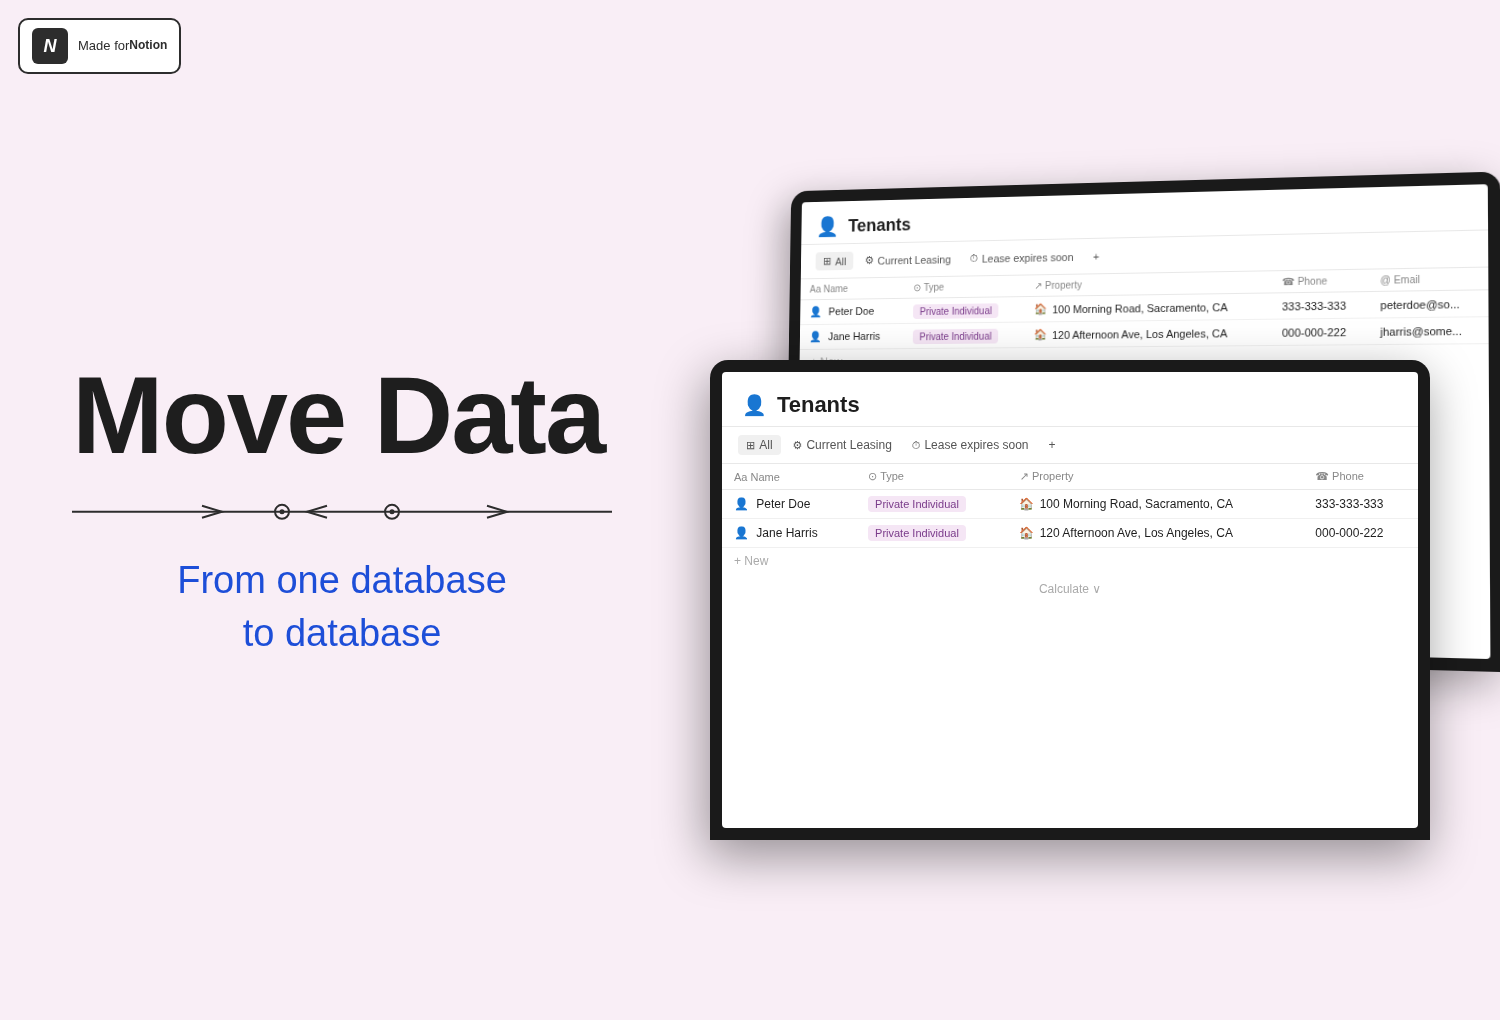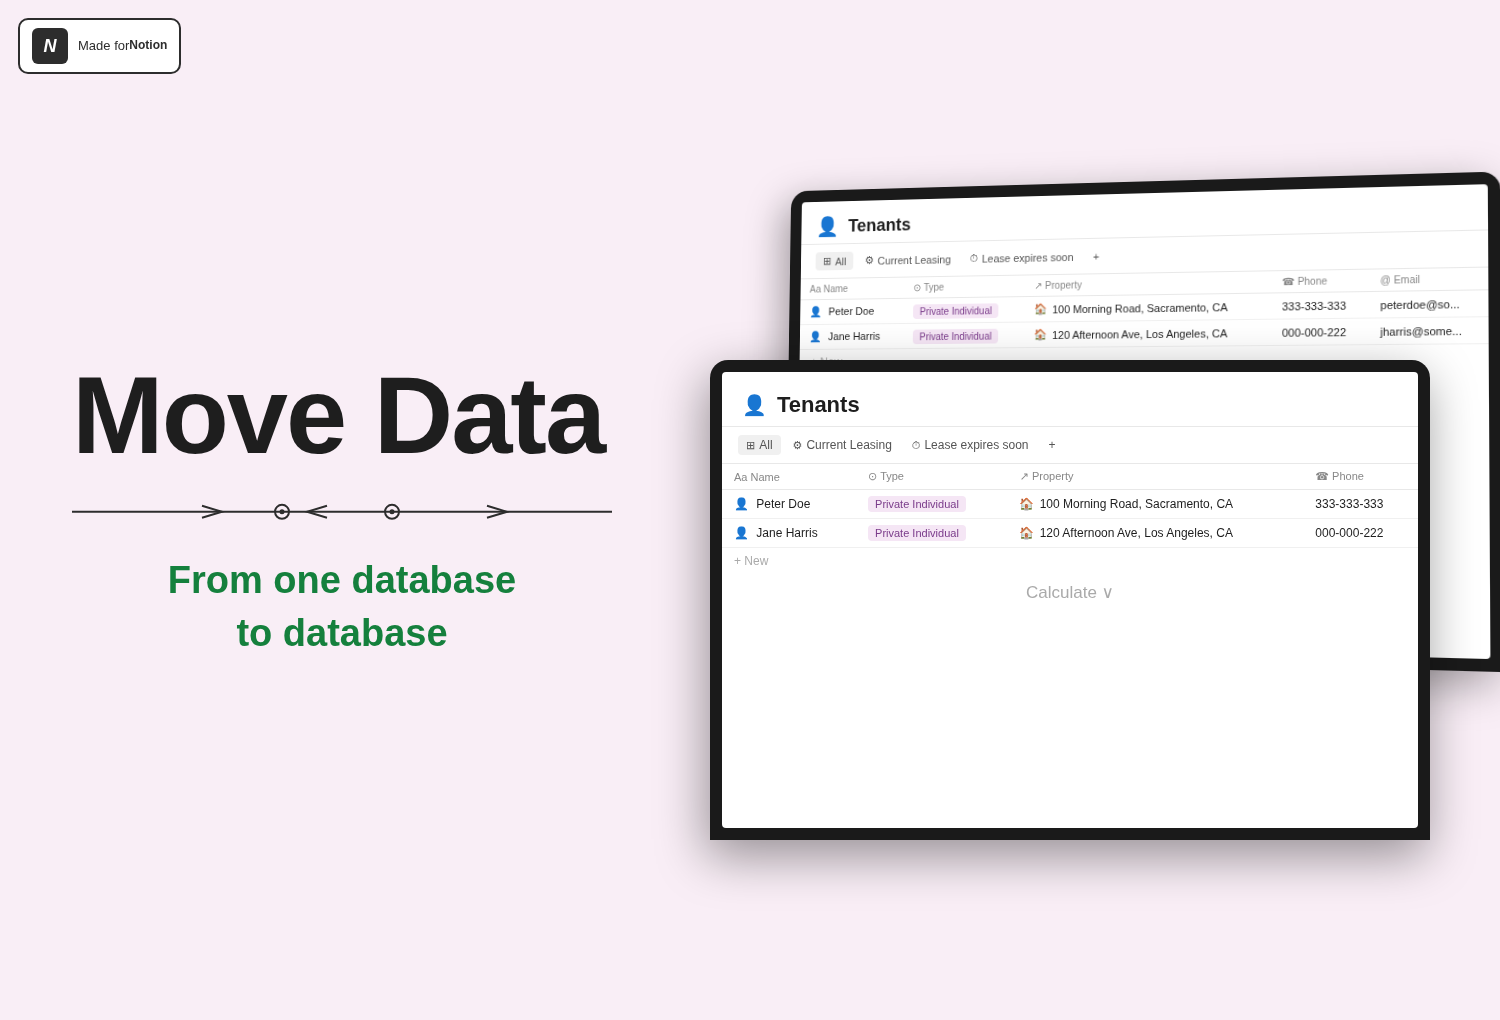--- a/index.html
+++ b/index.html
@@ -80,22 +80,22 @@
       color: #1e1e1e;
     }
 
     .divider-line svg {
       width: 100%;
       height: 28px;
     }
 
     .sub-title {
       font-size: 38px;
-      font-weight: 700;
-      color: #15803d;
+      font-weight: 400;
+      color: #1d4ed8;
       line-height: 1.4;
       text-align: center;
     }
 
     
     .right-content {
       position: absolute;
       right: -30px;
       top: 180px;
       width: 820px;
@@ -240,21 +240,21 @@
       font-size: 12px;
       display: flex;
       align-items: center;
       gap: 4px;
     }
 
     .calculate-row {
       padding: 8px 12px;
       text-align: center;
       color: #aaa;
-      font-size: 17px;
+      font-size: 12px;
     }
 
     
     .laptop-back .db-title { font-size: 18px; }
     .laptop-back .db-tabs { font-size: 11px; }
     .laptop-back .db-table { font-size: 11px; }
     .laptop-back .db-table th { font-size: 10px; padding: 5px 10px; }
     .laptop-back .db-table td { padding: 6px 10px; font-size: 11px; }
     .laptop-back .db-header { padding: 14px 16px 6px; }
     .laptop-back .type-badge { font-size: 10px; }

